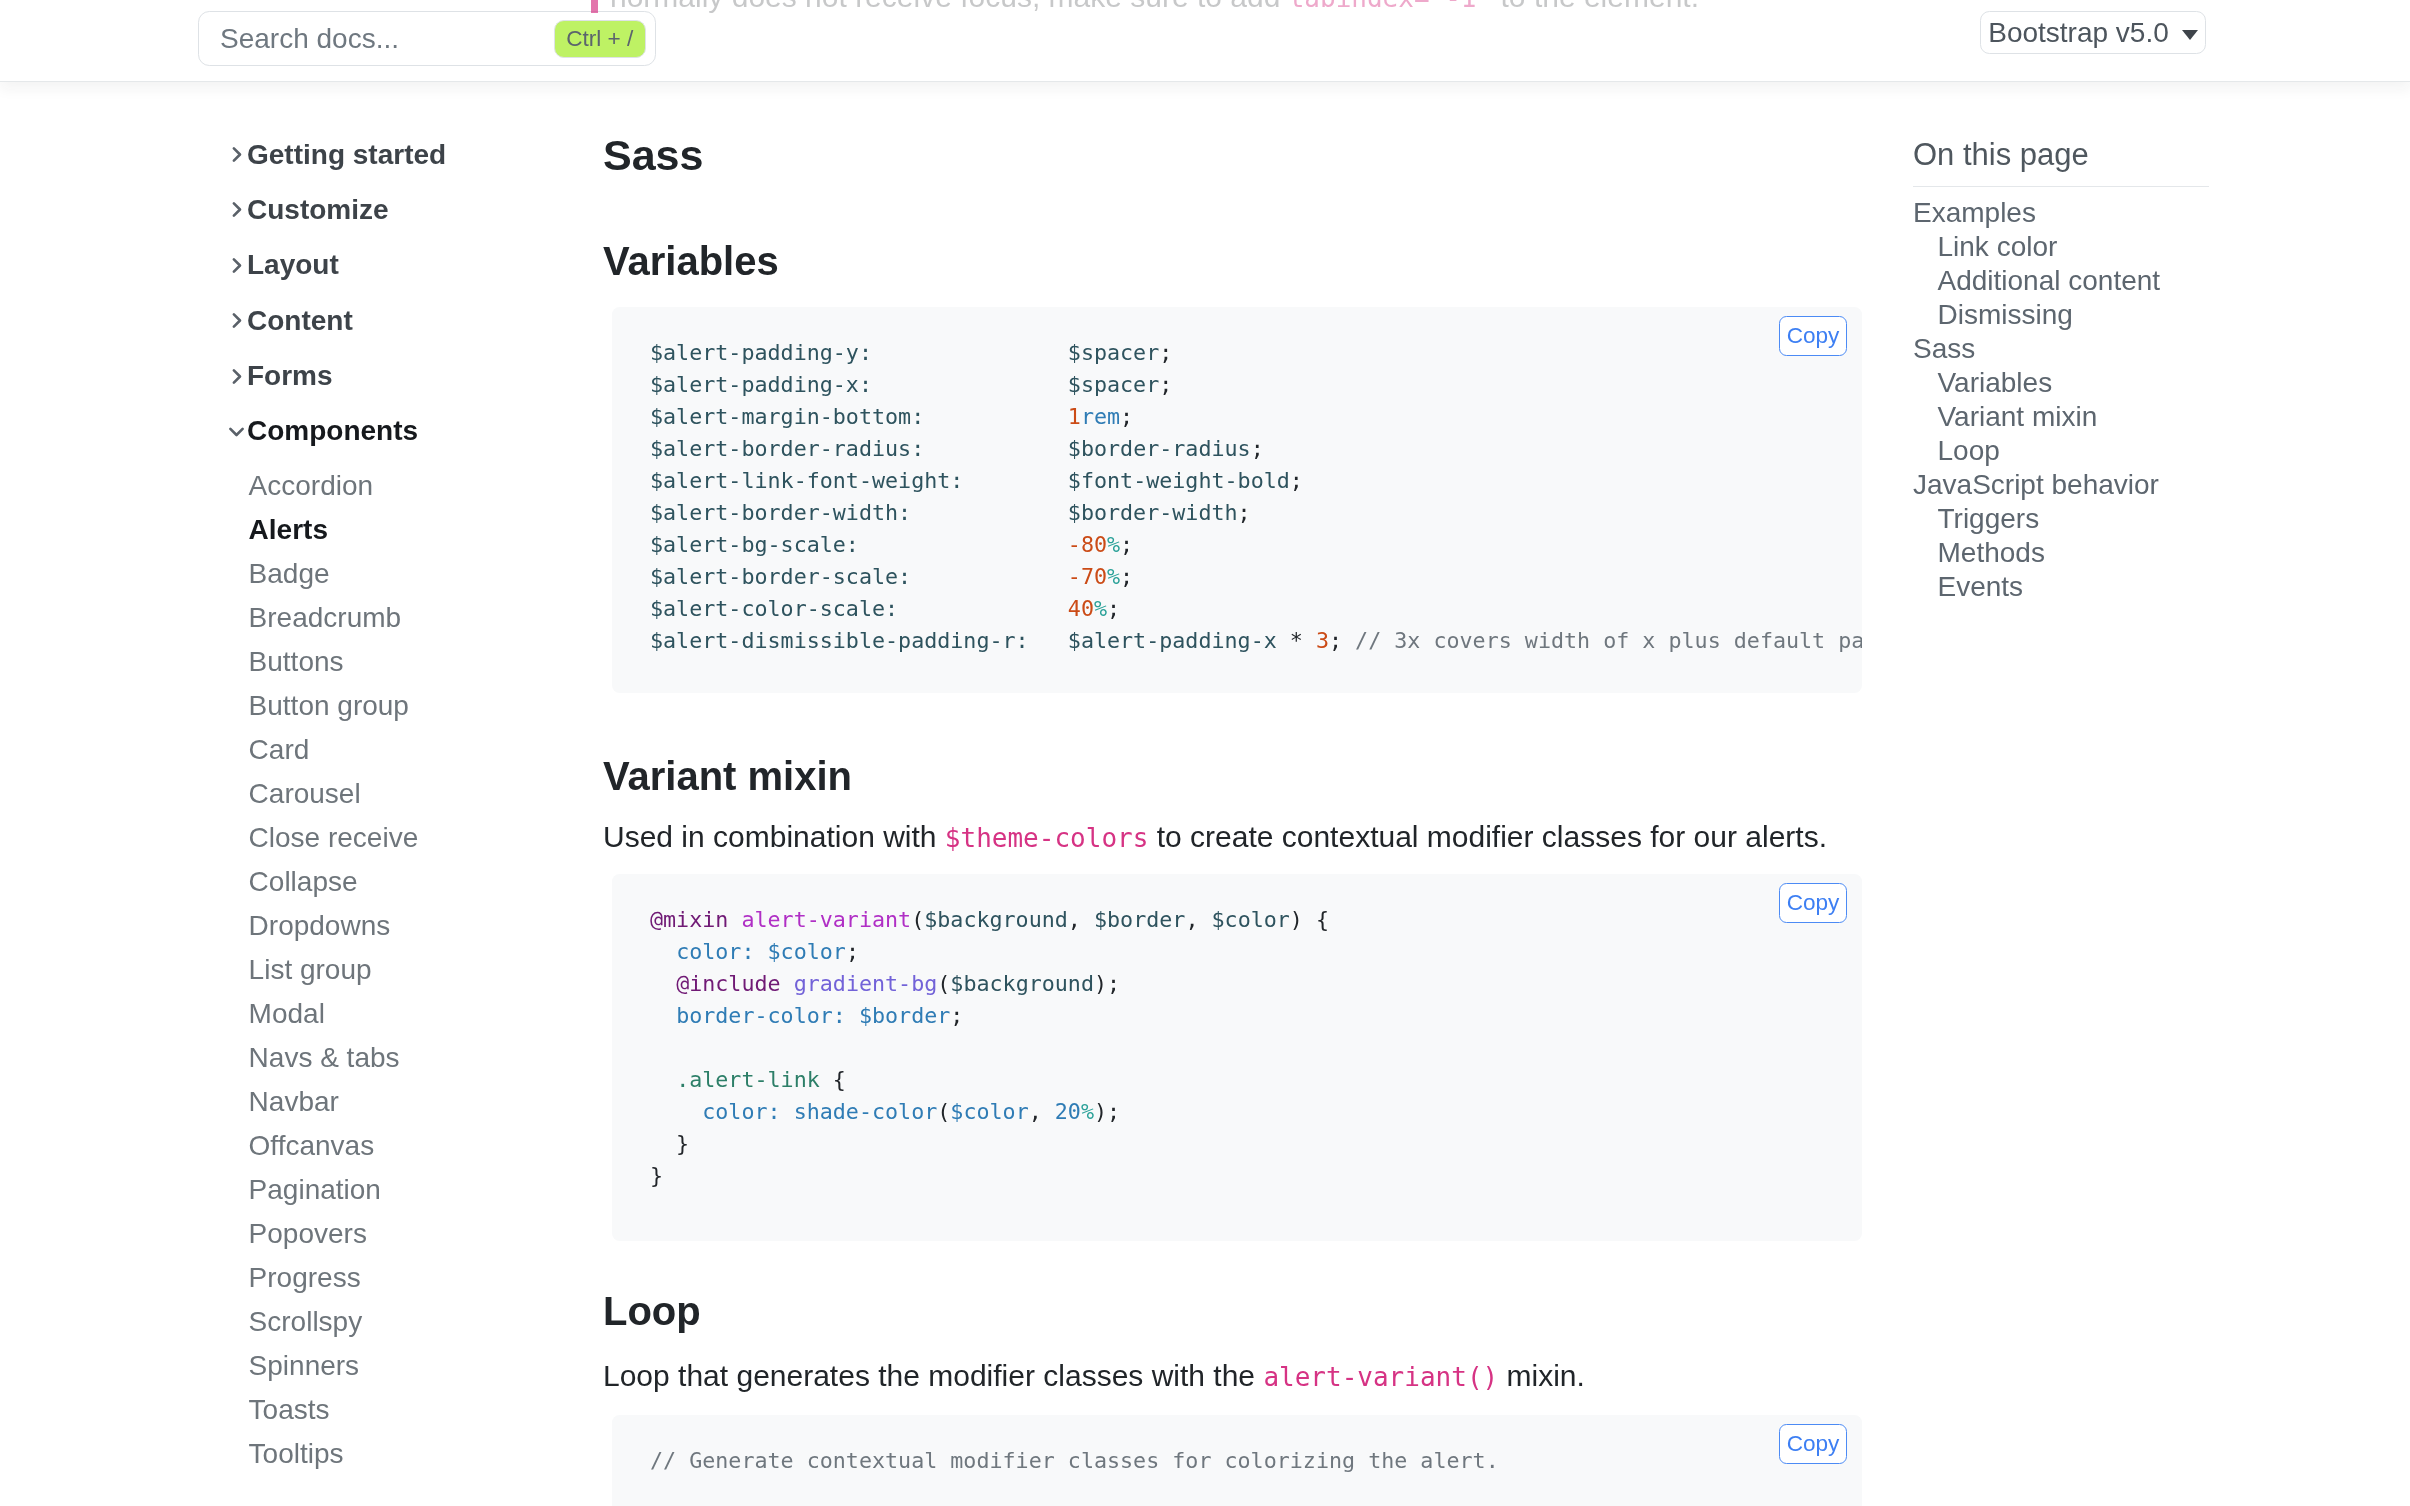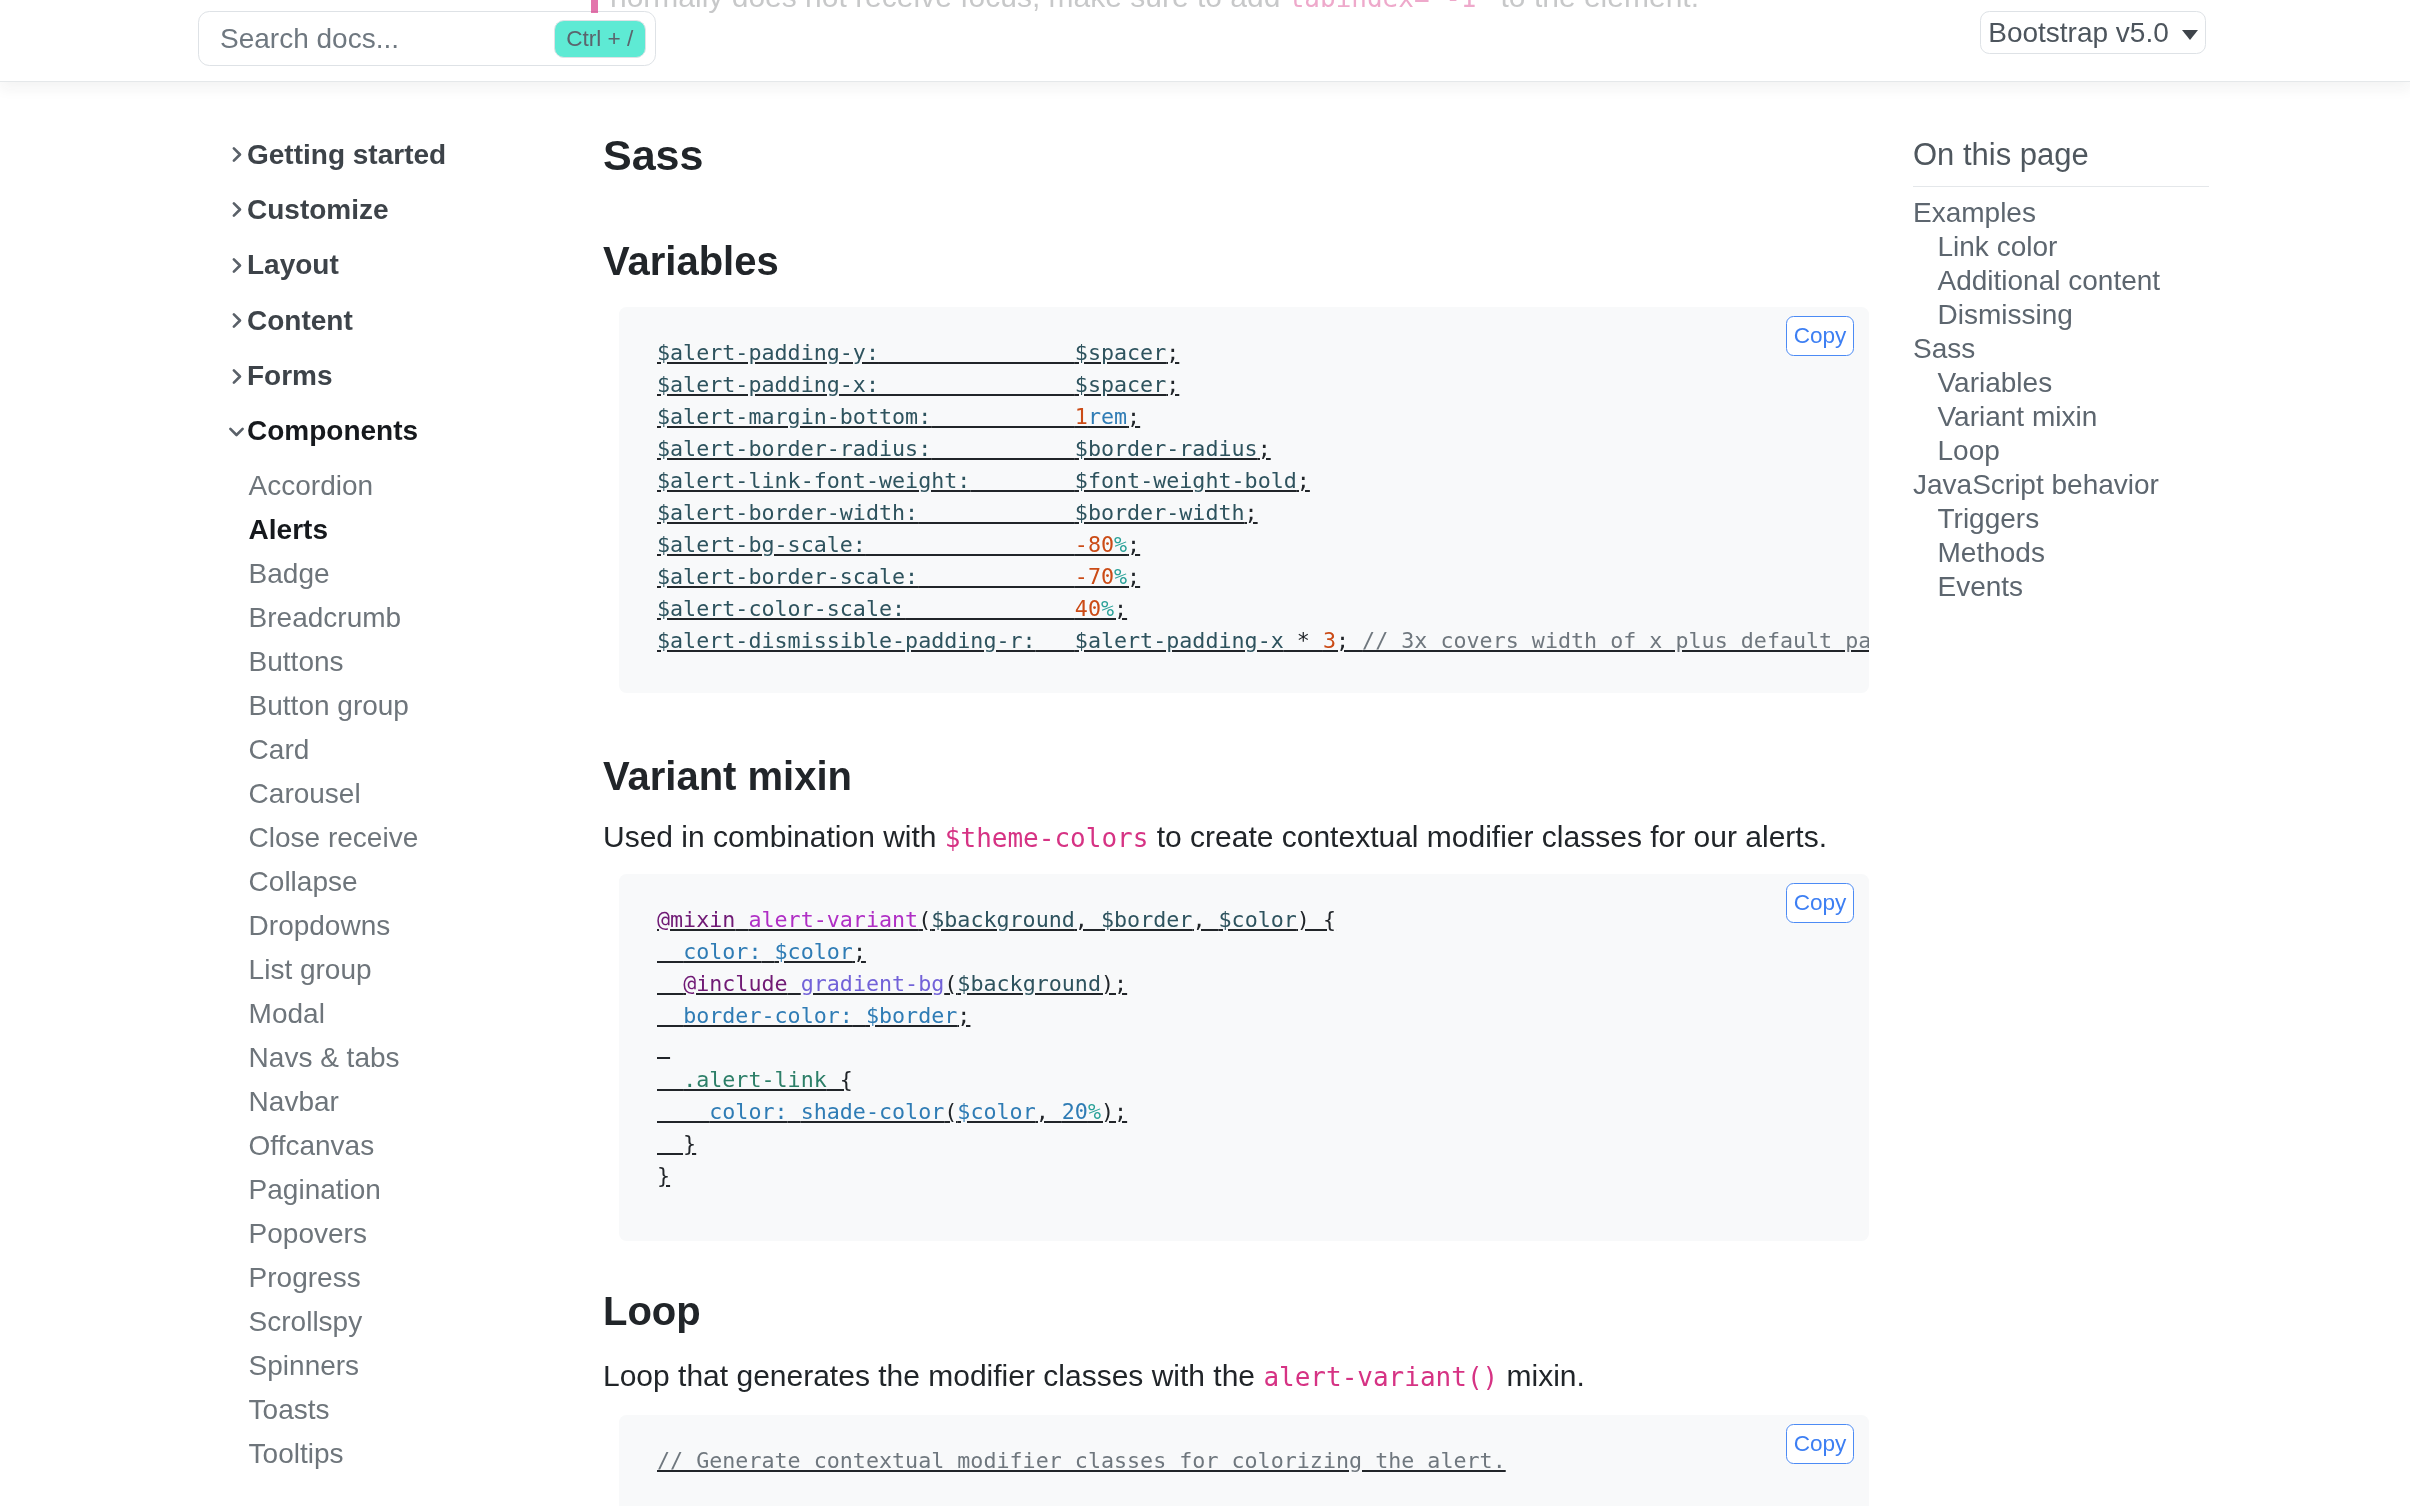--- a/index.html
+++ b/index.html
@@ -18,21 +18,21 @@
   
   .topbar{position:absolute;left:0;top:0;width:2411px;height:81px;background:#fff;z-index:20;
           border-bottom:1.9px solid #e5e8ea;box-shadow:0 7.5px 13px rgba(33,37,41,.05);}
   .search-wrap{position:absolute;left:198px;top:11.3px;width:458px;height:55px;box-sizing:border-box;
           border:1.9px solid #dee2e6;border-radius:11.3px;background:#fff;}
   .search-wrap input{position:absolute;left:0;top:0;width:100%;height:100%;border:none;outline:none;
           background:transparent;font-family:"Liberation Sans",sans-serif;font-size:28px;
           padding:0 122px 0 21px;box-sizing:border-box;color:#212529;}
   .search-wrap input::placeholder{color:#6f7880;opacity:1;}
   .kbd-hint{position:absolute;right:9.4px;top:7.5px;height:36px;line-height:36px;padding:0 11.3px;
-          border:1.9px solid #dee2e6;border-radius:10px;font-size:22.6px;color:#5b646d;background:#5eead4;}
+          border:1.9px solid #dee2e6;border-radius:10px;font-size:22.6px;color:#5b646d;background:#bef264;}
   .version-btn{position:absolute;left:1980px;top:11.3px;width:226px;height:43px;box-sizing:border-box;
           border:1.9px solid #dee2e6;border-radius:9.4px;background:#fff;display:flex;align-items:center;
           justify-content:center;gap:13px;font-size:28px;color:#4d555d;cursor:pointer;}
   .caret-down{width:0;height:0;border-left:8.5px solid transparent;border-right:8.5px solid transparent;
           border-top:10.4px solid #3e444a;margin-top:3.8px;}
 
   
   .sidebar{position:absolute;left:226px;top:132px;width:377px;z-index:1;}
   .sb-top{display:flex;align-items:center;height:45px;margin-bottom:10.4px;cursor:pointer;}
   .sb-chevron{width:21px;height:21px;flex:0 0 21px;display:inline-block;}
@@ -46,22 +46,22 @@
 
   
   .main{position:absolute;left:603px;top:0;width:1250px;z-index:1;}
   .h-sass{position:absolute;top:131px;left:0;margin:0;font-size:43px;font-weight:700;color:#212529;}
   .h3{position:absolute;left:0;margin:0;font-size:40px;font-weight:700;color:#212529;}
   .h-variables{top:239px;} .h-variant{top:754px;} .h-loop{top:1289px;}
   .para{position:absolute;left:0;margin:0;font-size:30px;line-height:45px;color:#212529;white-space:nowrap;}
   .p-variant{top:814px;} .p-loop{top:1353px;}
   .para code{font-family:"DejaVu Sans Mono",monospace;font-size:26px;color:#d63384;}
 
-  .codeblock{position:absolute;left:16px;width:1250px;background:#f8f9fa;border-radius:7.5px;
-          box-sizing:border-box;padding:30px 0 0 38px;overflow:hidden;text-decoration:underline;}
+  .codeblock{position:absolute;left:9px;width:1250px;background:#f8f9fa;border-radius:7.5px;
+          box-sizing:border-box;padding:30px 0 0 38px;overflow:hidden;}
   .block-1{top:307px;height:386px;} .block-2{top:874px;height:367px;} .block-3{top:1415px;height:188px;}
   .codeblock pre{margin:0;font-family:"DejaVu Sans Mono",monospace;font-size:21.7px;line-height:32px;
           white-space:pre;overflow:hidden;}
   .copy-btn{position:absolute;top:9.4px;right:15px;width:68px;height:40px;background:#fff;
           border:1.9px solid #4c8bf5;border-radius:7.5px;color:#3d7ff3;font-size:22.6px;
           font-family:"Liberation Sans",sans-serif;display:flex;align-items:center;justify-content:center;
           padding:0;cursor:pointer;}
 
   
   .tk-v{color:#2e535e;}   .tk-n{color:#cb4b16;}  .tk-k{color:#701a75;}

